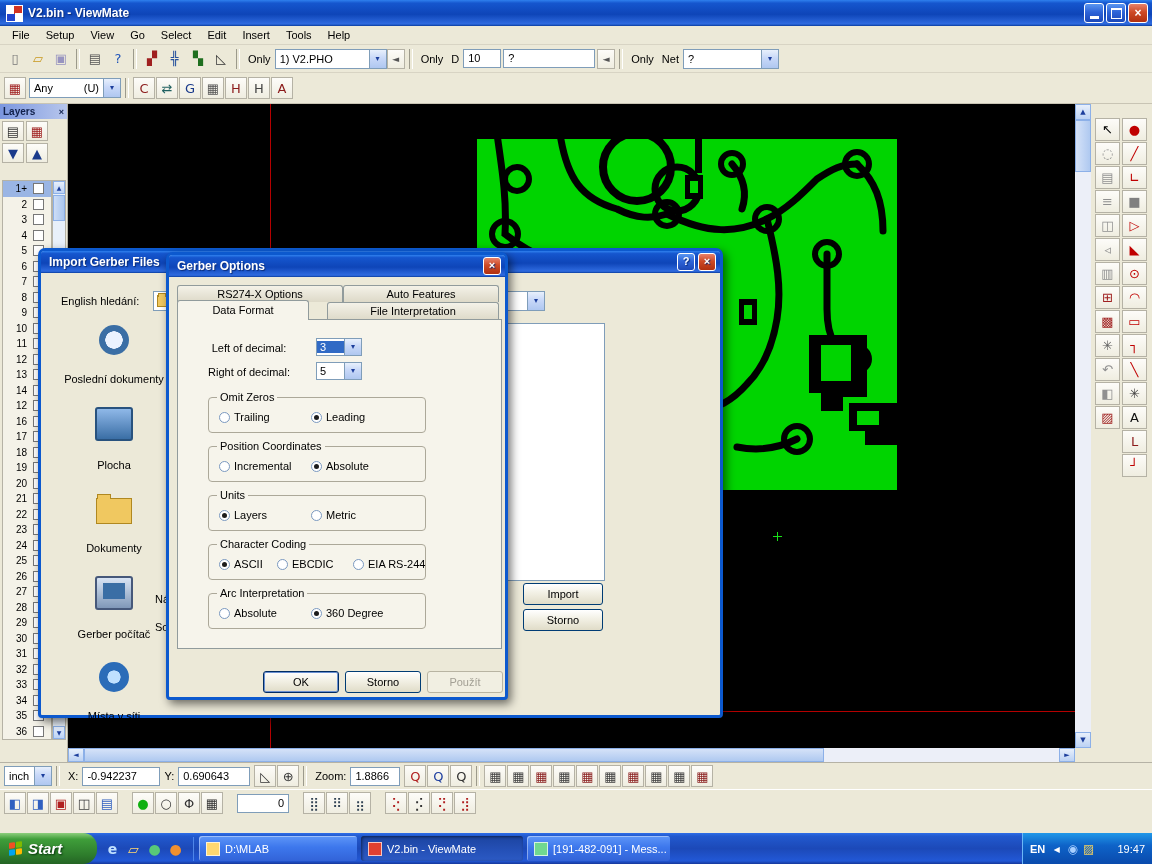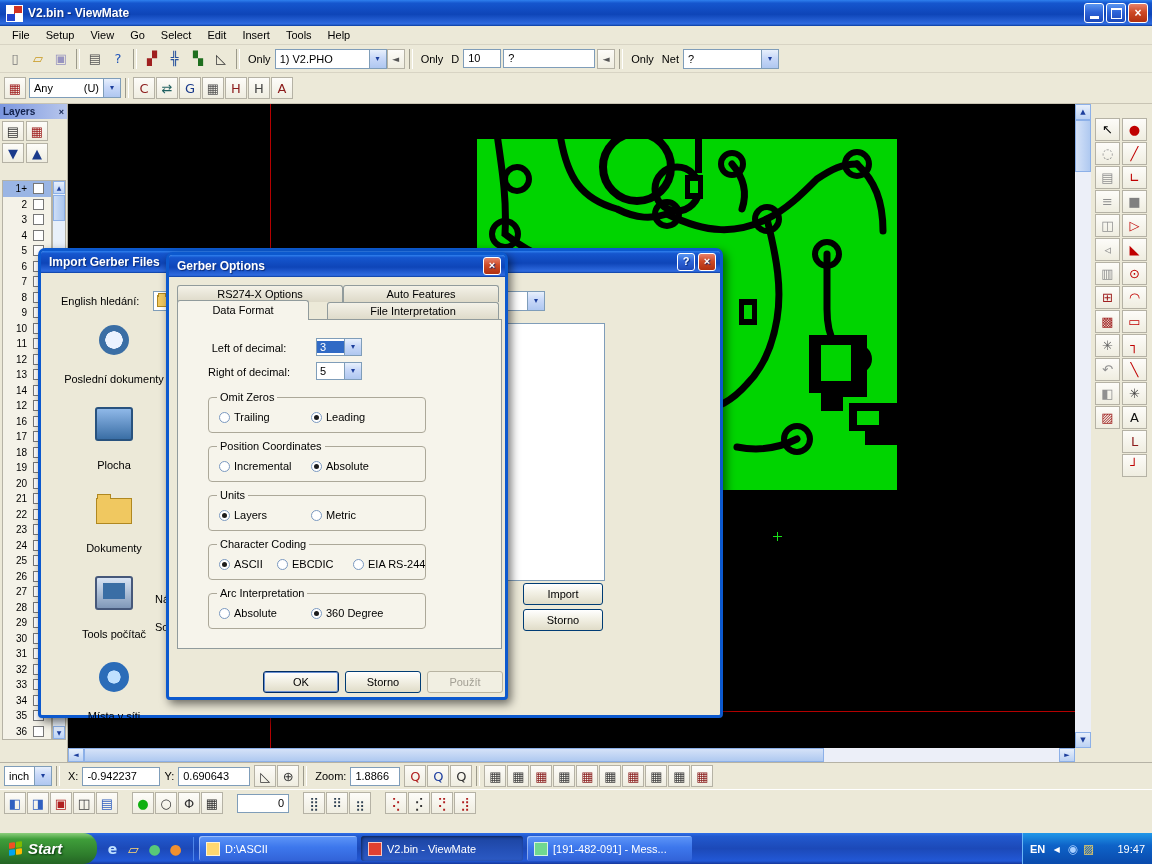--- a/index.html
+++ b/index.html
@@ -783,21 +783,21 @@
         <div class="place">
           <div class="place-icon pi-desktop"></div>
           <div class="place-label">Plocha</div>
         </div>
         <div class="place">
           <div class="place-icon pi-documents"></div>
           <div class="place-label">Dokumenty</div>
         </div>
         <div class="place">
           <div class="place-icon pi-computer"></div>
-          <div class="place-label">Tools počítač</div>
+          <div class="place-label">Gerber počítač</div>
         </div>
         <div class="place">
           <div class="place-icon pi-network"></div>
           <div class="place-label">Místa v síti</div>
         </div>
       </div>
     <div id="fileListArea"></div>
     <div id="importBtn" class="xp-btn">Import</div>
     <div id="importCancelBtn" class="xp-btn">Storno</div>
     <span id="fnFrag">Ná</span>
@@ -922,27 +922,27 @@
           <span class="glyph" style="color: rgb(88, 200, 120);">●</span>
         </div>
         <div class="icon-btn">
           <span class="glyph" style="color: rgb(240, 144, 48);">●</span>
         </div>
       </div>
     <div class="tb-sep"></div>
     <div id="tasks">
         <div class="task" style="width: 158px;">
           <span class="task-ic" style="background: rgb(255, 216, 112);"></span>
-          <span class="task-label">D:\ASCII</span>
+          <span class="task-label">D:\MLAB</span>
         </div>
         <div class="task active" style="width: 162px;">
           <span class="task-ic" style="background: rgb(224, 64, 48);"></span>
           <span class="task-label">V2.bin - ViewMate</span>
         </div>
-        <div class="task" style="width: 165px;">
+        <div class="task" style="width: 143px;">
           <span class="task-ic" style="background: rgb(112, 216, 144);"></span>
           <span class="task-label">[191-482-091] - Mess...</span>
         </div>
       </div>
     <div id="tray">
       <span id="trayLang">EN</span>
       <div id="trayIcons" class="strip">
           <div class="icon-btn">
             <span class="glyph" style="color: rgb(255, 255, 255);">◂</span>
           </div>

